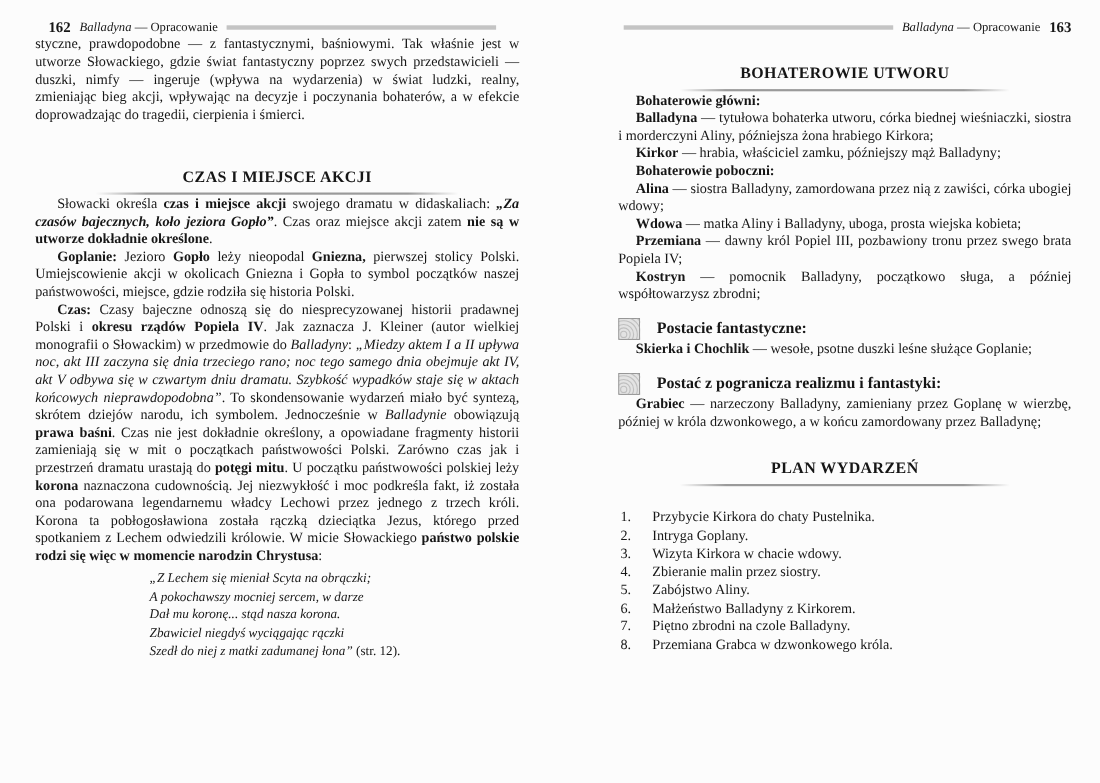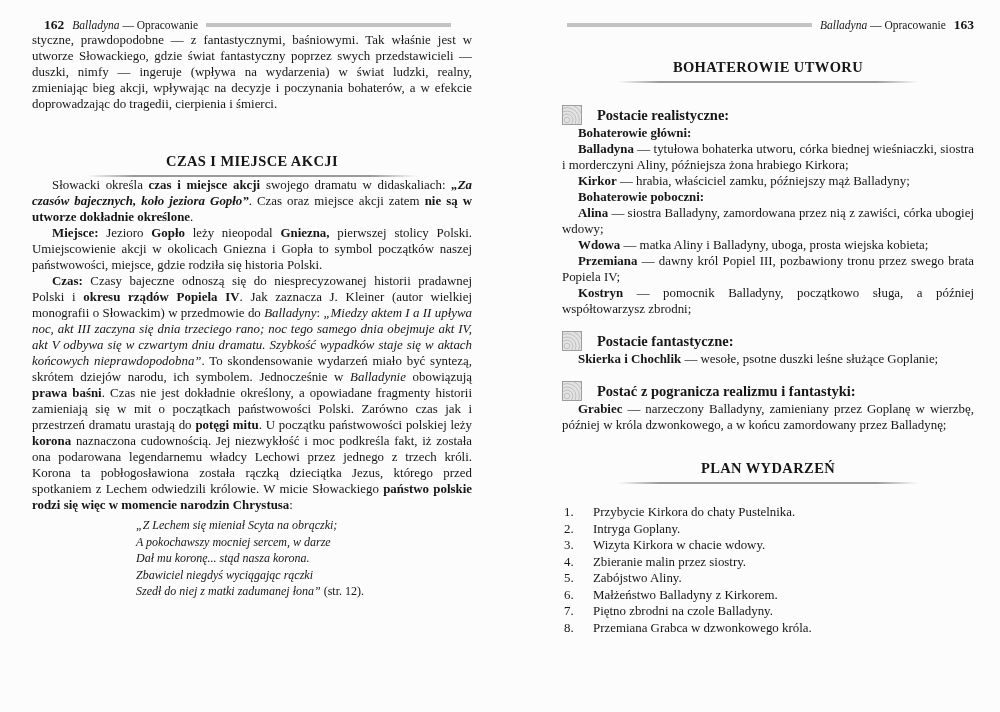--- a/index.html
+++ b/index.html
@@ -68,21 +68,21 @@
   </div>
 
   <p class="body nofirst mt14"><span>styczne, prawdopodobne — z fantastycznymi, baśniowymi. Tak właśnie jest w utworze Słowackiego, gdzie świat fantastyczny poprzez swych przedstawicieli — duszki, nimfy — ingeruje (wpływa na wydarzenia) w świat ludzki, realny, zmieniając bieg akcji, wpływając na decyzje i poczynania bohaterów, a w efekcie doprowadzając do tragedii, cierpienia i śmierci.</span></p>
 
   <div class="sect-head mt40">
     <div class="sect-title">CZAS I MIEJSCE AKCJI</div>
     <div class="sect-rule rule-w320"></div>
   </div>
 
   <p class="body mt22"><span>Słowacki określa </span><span class="b">czas i miejsce akcji</span><span> swojego dramatu w didaskaliach: </span><span class="b i">„Za czasów bajecznych, koło jeziora Gopło”</span><span>. Czas oraz miejsce akcji zatem </span><span class="b">nie są w utworze dokładnie określone</span><span>.</span></p>
-  <p class="body mt8"><span class="b">Miejsce:</span><span> Jezioro </span><span class="b">Gopło</span><span> leży nieopodal </span><span class="b">Gniezna,</span><span> pierwszej stolicy Polski. Umiejscowienie akcji w okolicach Gniezna i Gopła to symbol początków naszej państwowości, miejsce, gdzie rodziła się historia Polski.</span></p>
+  <p class="body mt8"><span class="b">Goplanie:</span><span> Jezioro </span><span class="b">Gopło</span><span> leży nieopodal </span><span class="b">Gniezna,</span><span> pierwszej stolicy Polski. Umiejscowienie akcji w okolicach Gniezna i Gopła to symbol początków naszej państwowości, miejsce, gdzie rodziła się historia Polski.</span></p>
   <p class="body mt8"><span class="b">Czas:</span><span> Czasy bajeczne odnoszą się do niesprecyzowanej historii pradawnej Polski i </span><span class="b">okresu rządów Popiela IV</span><span>. Jak zaznacza J. Kleiner (autor wielkiej monografii o Słowackim) w przedmowie do </span><span class="i">Balladyny</span><span>: </span><span class="i">„Miedzy aktem I a II upływa noc, akt III zaczyna się dnia trzeciego rano; noc tego samego dnia obejmuje akt IV, akt V odbywa się w czwartym dniu dramatu. Szybkość wypadków staje się w aktach końcowych nieprawdopodobna”</span><span>. To skondensowanie wydarzeń miało być syntezą, skrótem dziejów narodu, ich symbolem. Jednocześnie w </span><span class="i">Balladynie</span><span> obowiązują </span><span class="b">prawa baśni</span><span>. Czas nie jest dokładnie określony, a opowiadane fragmenty historii zamieniają się w mit o początkach państwowości Polski. Zarówno czas jak i przestrzeń dramatu urastają do </span><span class="b">potęgi mitu</span><span>. U początku państwowości polskiej leży </span><span class="b">korona</span><span> naznaczona cudownością. Jej niezwykłość i moc podkreśla fakt, iż została ona podarowana legendarnemu władcy Lechowi przez jednego z trzech króli. Korona ta pobłogosławiona została rączką dzieciątka Jezus, którego przed spotkaniem z Lechem odwiedzili królowie. W micie Słowackiego </span><span class="b">państwo polskie rodzi się więc w momencie narodzin Chrystusa</span><span>:</span></p>
 
   <div class="verse mt4">
     <div class="vline"><span>„Z Lechem się mieniał Scyta na obrączki;</span></div>
     <div class="vline"><span>A pokochawszy mocniej sercem, w darze</span></div>
     <div class="vline"><span>Dał mu koronę... stąd nasza korona.</span></div>
     <div class="vline"><span>Zbawiciel niegdyś wyciągając rączki</span></div>
     <div class="vline"><span>Szedł do niej z matki zadumanej łona”</span><span class="r"> (str. 12).</span></div>
   </div>
 </div>
@@ -93,35 +93,20 @@
     <span class="rh-bar"></span>
     <span class="rh-title"><span class="bk">Balladyna</span><span> — Opracowanie</span></span>
     <span class="rh-num">163</span>
   </div>
 
   <div class="sect-head mt26">
     <div class="sect-title">BOHATEROWIE UTWORU</div>
     <div class="sect-rule rule-w300"></div>
   </div>
 
-  <div class="subhead mt22">
-    <span class="marker"><svg width="20" height="20" viewBox="0 0 20 20" aria-hidden="true">
-          <rect x="0.5" y="0.5" width="19" height="19" fill="#e3e3e3" stroke="#9f9f9f" stroke-width="0.8"></rect>
-          <g fill="none" stroke="#bfbfbf" stroke-width="1">
-            <circle cx="5" cy="15" r="2.8"></circle>
-            <circle cx="5" cy="15" r="5.9"></circle>
-            <circle cx="5" cy="15" r="9"></circle>
-            <circle cx="5" cy="15" r="12.4"></circle>
-            <circle cx="5" cy="15" r="15.8"></circle>
-            <circle cx="5" cy="15" r="19"></circle>
-          </g>
-          <rect x="0.5" y="0.5" width="19" height="19" fill="none" stroke="#8f8f8f" stroke-width="0.6"></rect>
-        </svg></span>
-    <span class="subhead-text">Postacie realistyczne:</span>
-  </div>
 
   <p class="glabel mt14">Bohaterowie główni:</p>
   <p class="body entry"><span class="b">Balladyna</span><span> — tytułowa bohaterka utworu, córka biednej wieśniaczki, siostra i morderczyni Aliny, późniejsza żona hrabiego Kirkora;</span></p>
   <p class="body entry"><span class="b">Kirkor</span><span> — hrabia, właściciel zamku, późniejszy mąż Balladyny;</span></p>
 
   <p class="glabel mt10">Bohaterowie poboczni:</p>
   <p class="body entry"><span class="b">Alina</span><span> — siostra Balladyny, zamordowana przez nią z zawiści, córka ubogiej wdowy;</span></p>
   <p class="body entry"><span class="b">Wdowa</span><span> — matka Aliny i Balladyny, uboga, prosta wiejska kobieta;</span></p>
   <p class="body entry"><span class="b">Przemiana</span><span> — dawny król Popiel III, pozbawiony tronu przez swego brata Popiela IV;</span></p>
   <p class="body entry"><span class="b">Kostryn</span><span> — pomocnik Balladyny, początkowo sługa, a później współtowarzysz zbrodni;</span></p>

